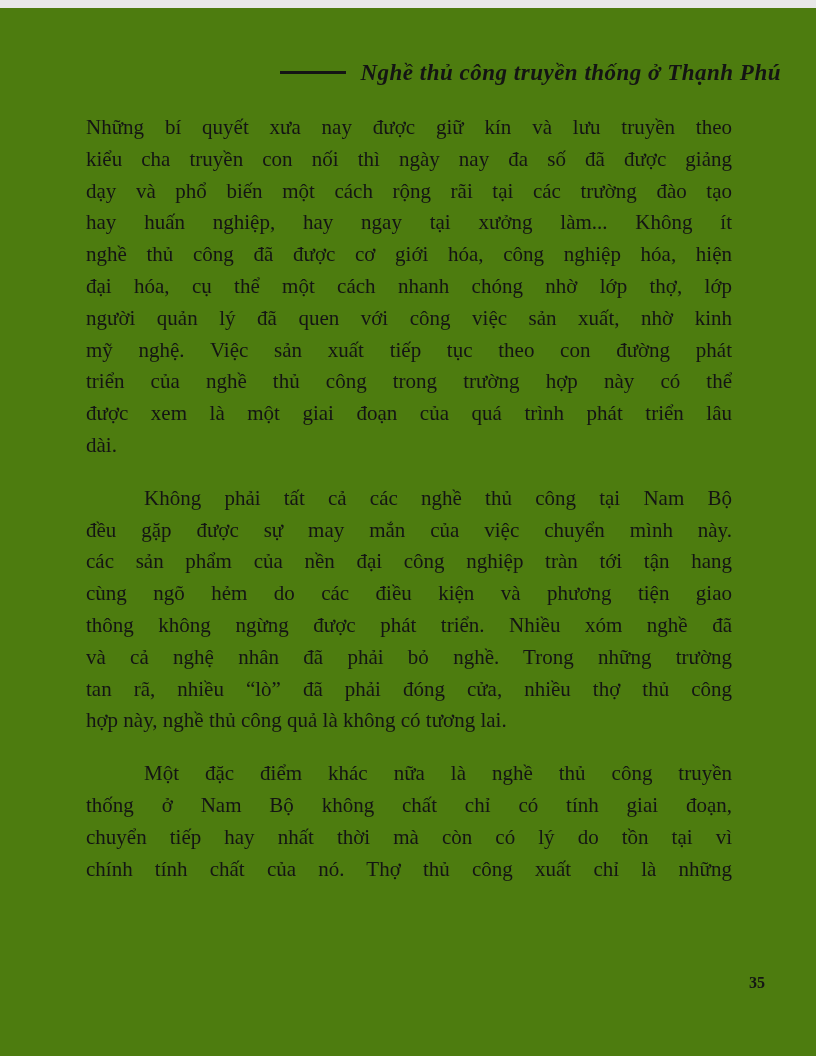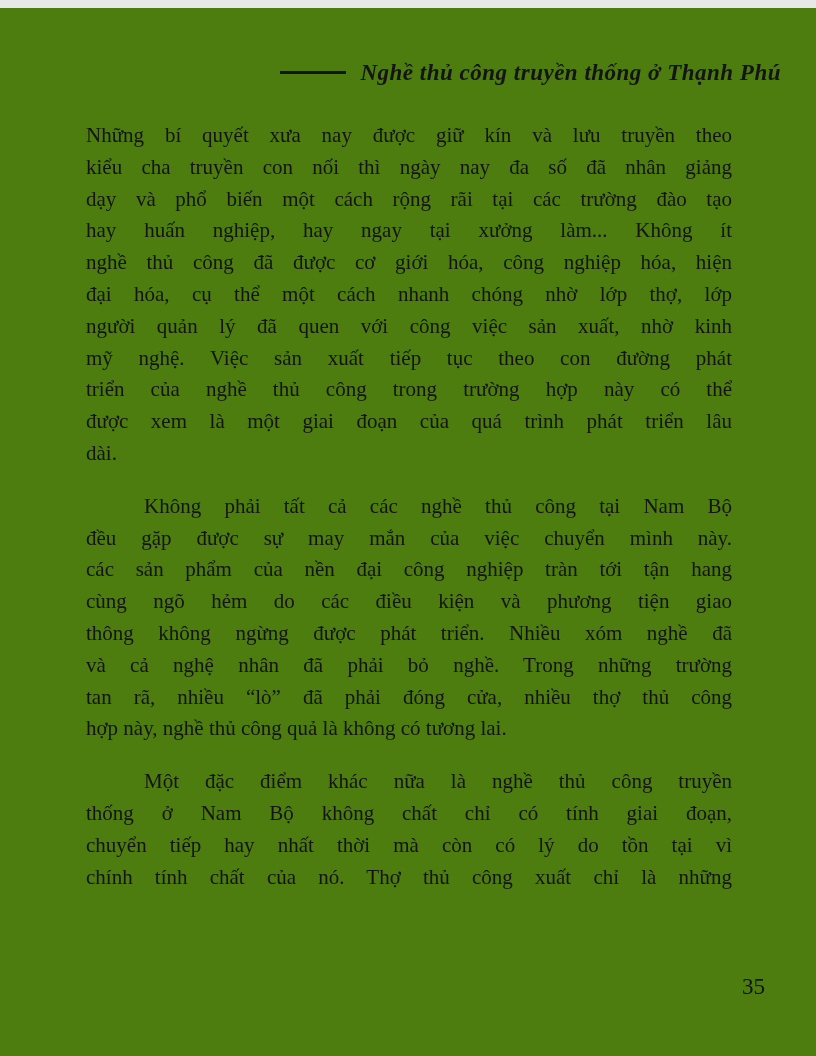--- a/index.html
+++ b/index.html
@@ -27,56 +27,56 @@
   .header-rule {
     display: inline-block;
     width: 66px;
     height: 0;
     border-bottom: 3px solid #141414;
     vertical-align: 6px;
     margin-right: 14px;
   }
   .page-body {
     position: absolute;
-    top: 112px;
+    top: 104px;
     left: 86px;
     width: 646px;
     font-size: 21px;
     line-height: 31.8px;
   }
   .para { margin: 0; }
   .para + .para { margin-top: 21px; }
   .line {
     text-align: justify;
     text-align-last: justify;
   }
   .line.indent { text-indent: 58px; }
   .line.last { text-align-last: left; }
   .page-number {
     position: absolute;
     top: 966px;
     right: 86px;
-    font-size: 23px;
-    font-weight: normal;
+    font-size: 16px;
+    font-weight: bold;
   }
 </style>
 </head>
 <body>
 
 <div class="page">
 
   <div class="running-header">
     <span class="header-rule"></span><span class="header-title">Nghề thủ công truyền thống ở Thạnh Phú</span>
   </div>
 
   <div class="page-body">
 
     <p class="para">
       <span class="line" style="display:block">Những bí quyết xưa nay được giữ kín và lưu truyền theo</span>
-      <span class="line" style="display:block">kiểu cha truyền con nối thì ngày nay đa số đã nhân giảng</span>
+      <span class="line" style="display:block">kiểu cha truyền con nối thì ngày nay đa số đã được giảng</span>
       <span class="line" style="display:block">dạy và phổ biến một cách rộng rãi tại các trường đào tạo</span>
       <span class="line" style="display:block">hay huấn nghiệp, hay ngay tại xưởng làm... Không ít</span>
       <span class="line" style="display:block">nghề thủ công đã được cơ giới hóa, công nghiệp hóa, hiện</span>
       <span class="line" style="display:block">đại hóa, cụ thể một cách nhanh chóng nhờ lớp thợ, lớp</span>
       <span class="line" style="display:block">người quản lý đã quen với công việc sản xuất, nhờ kinh</span>
       <span class="line" style="display:block">mỹ nghệ. Việc sản xuất tiếp tục theo con đường phát</span>
       <span class="line" style="display:block">triển của nghề thủ công trong trường hợp này có thể</span>
       <span class="line" style="display:block">được xem là một giai đoạn của quá trình phát triển lâu</span>
       <span class="line last" style="display:block">dài.</span>
     </p>

